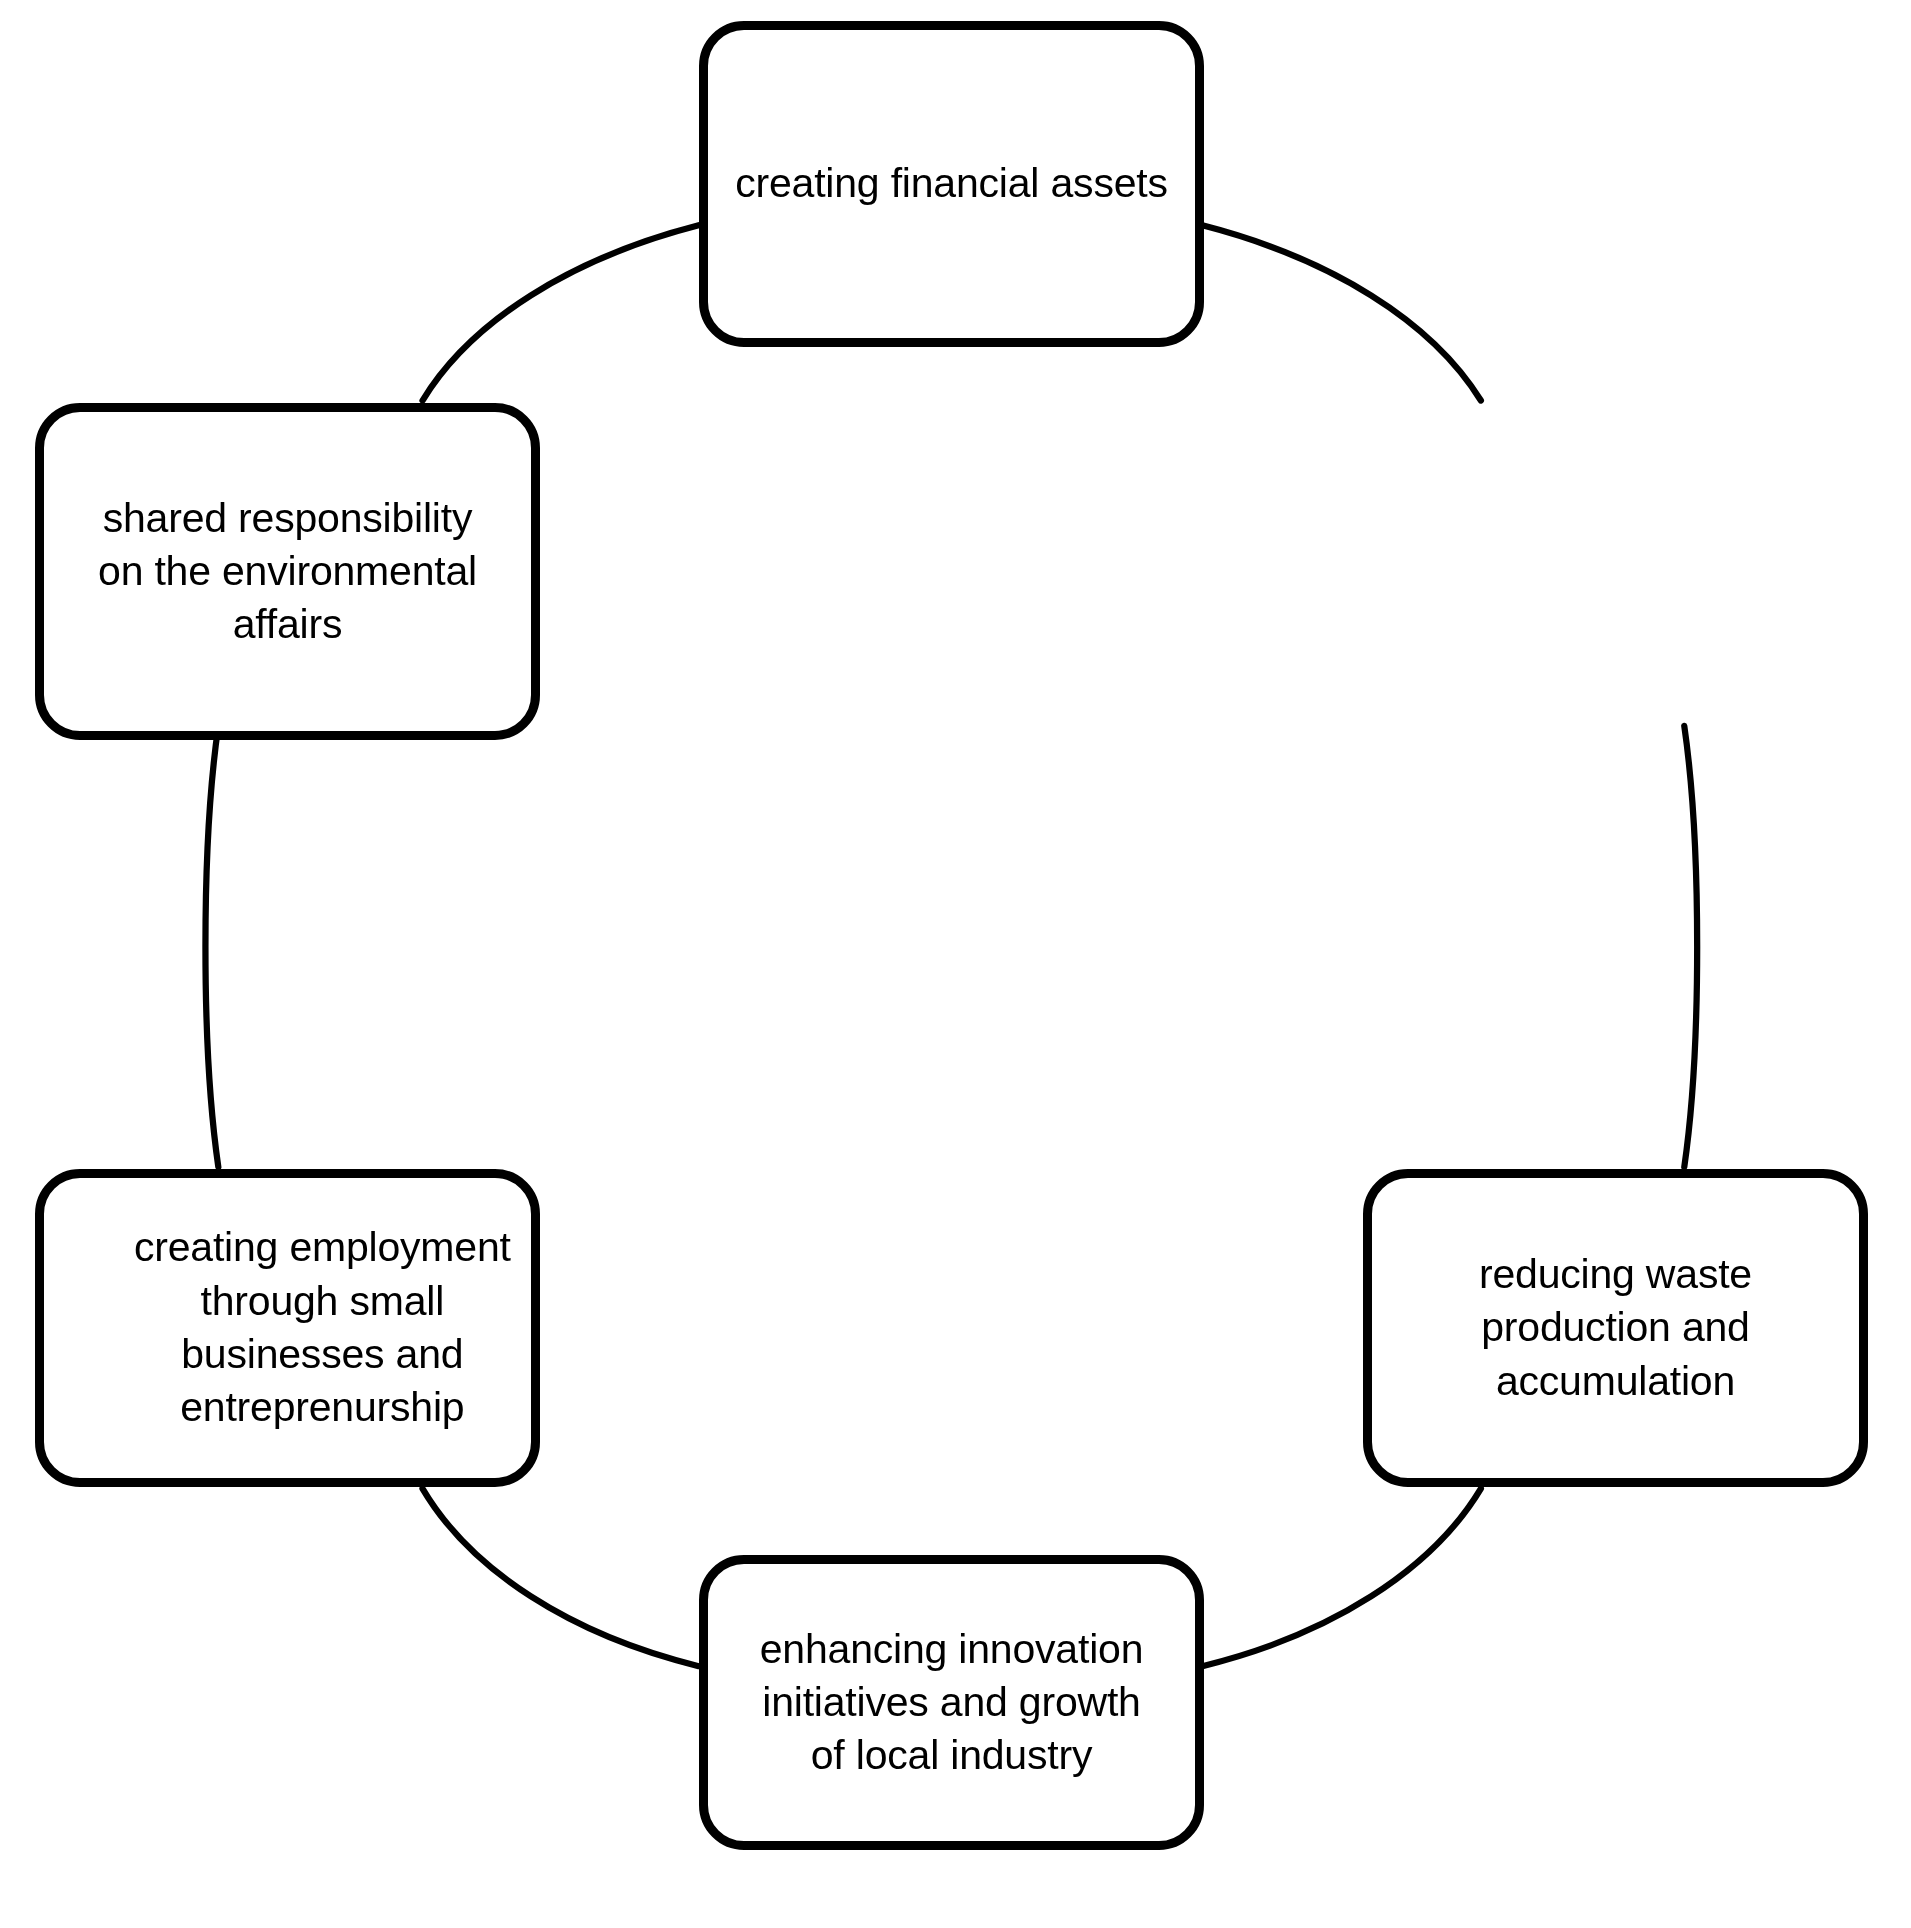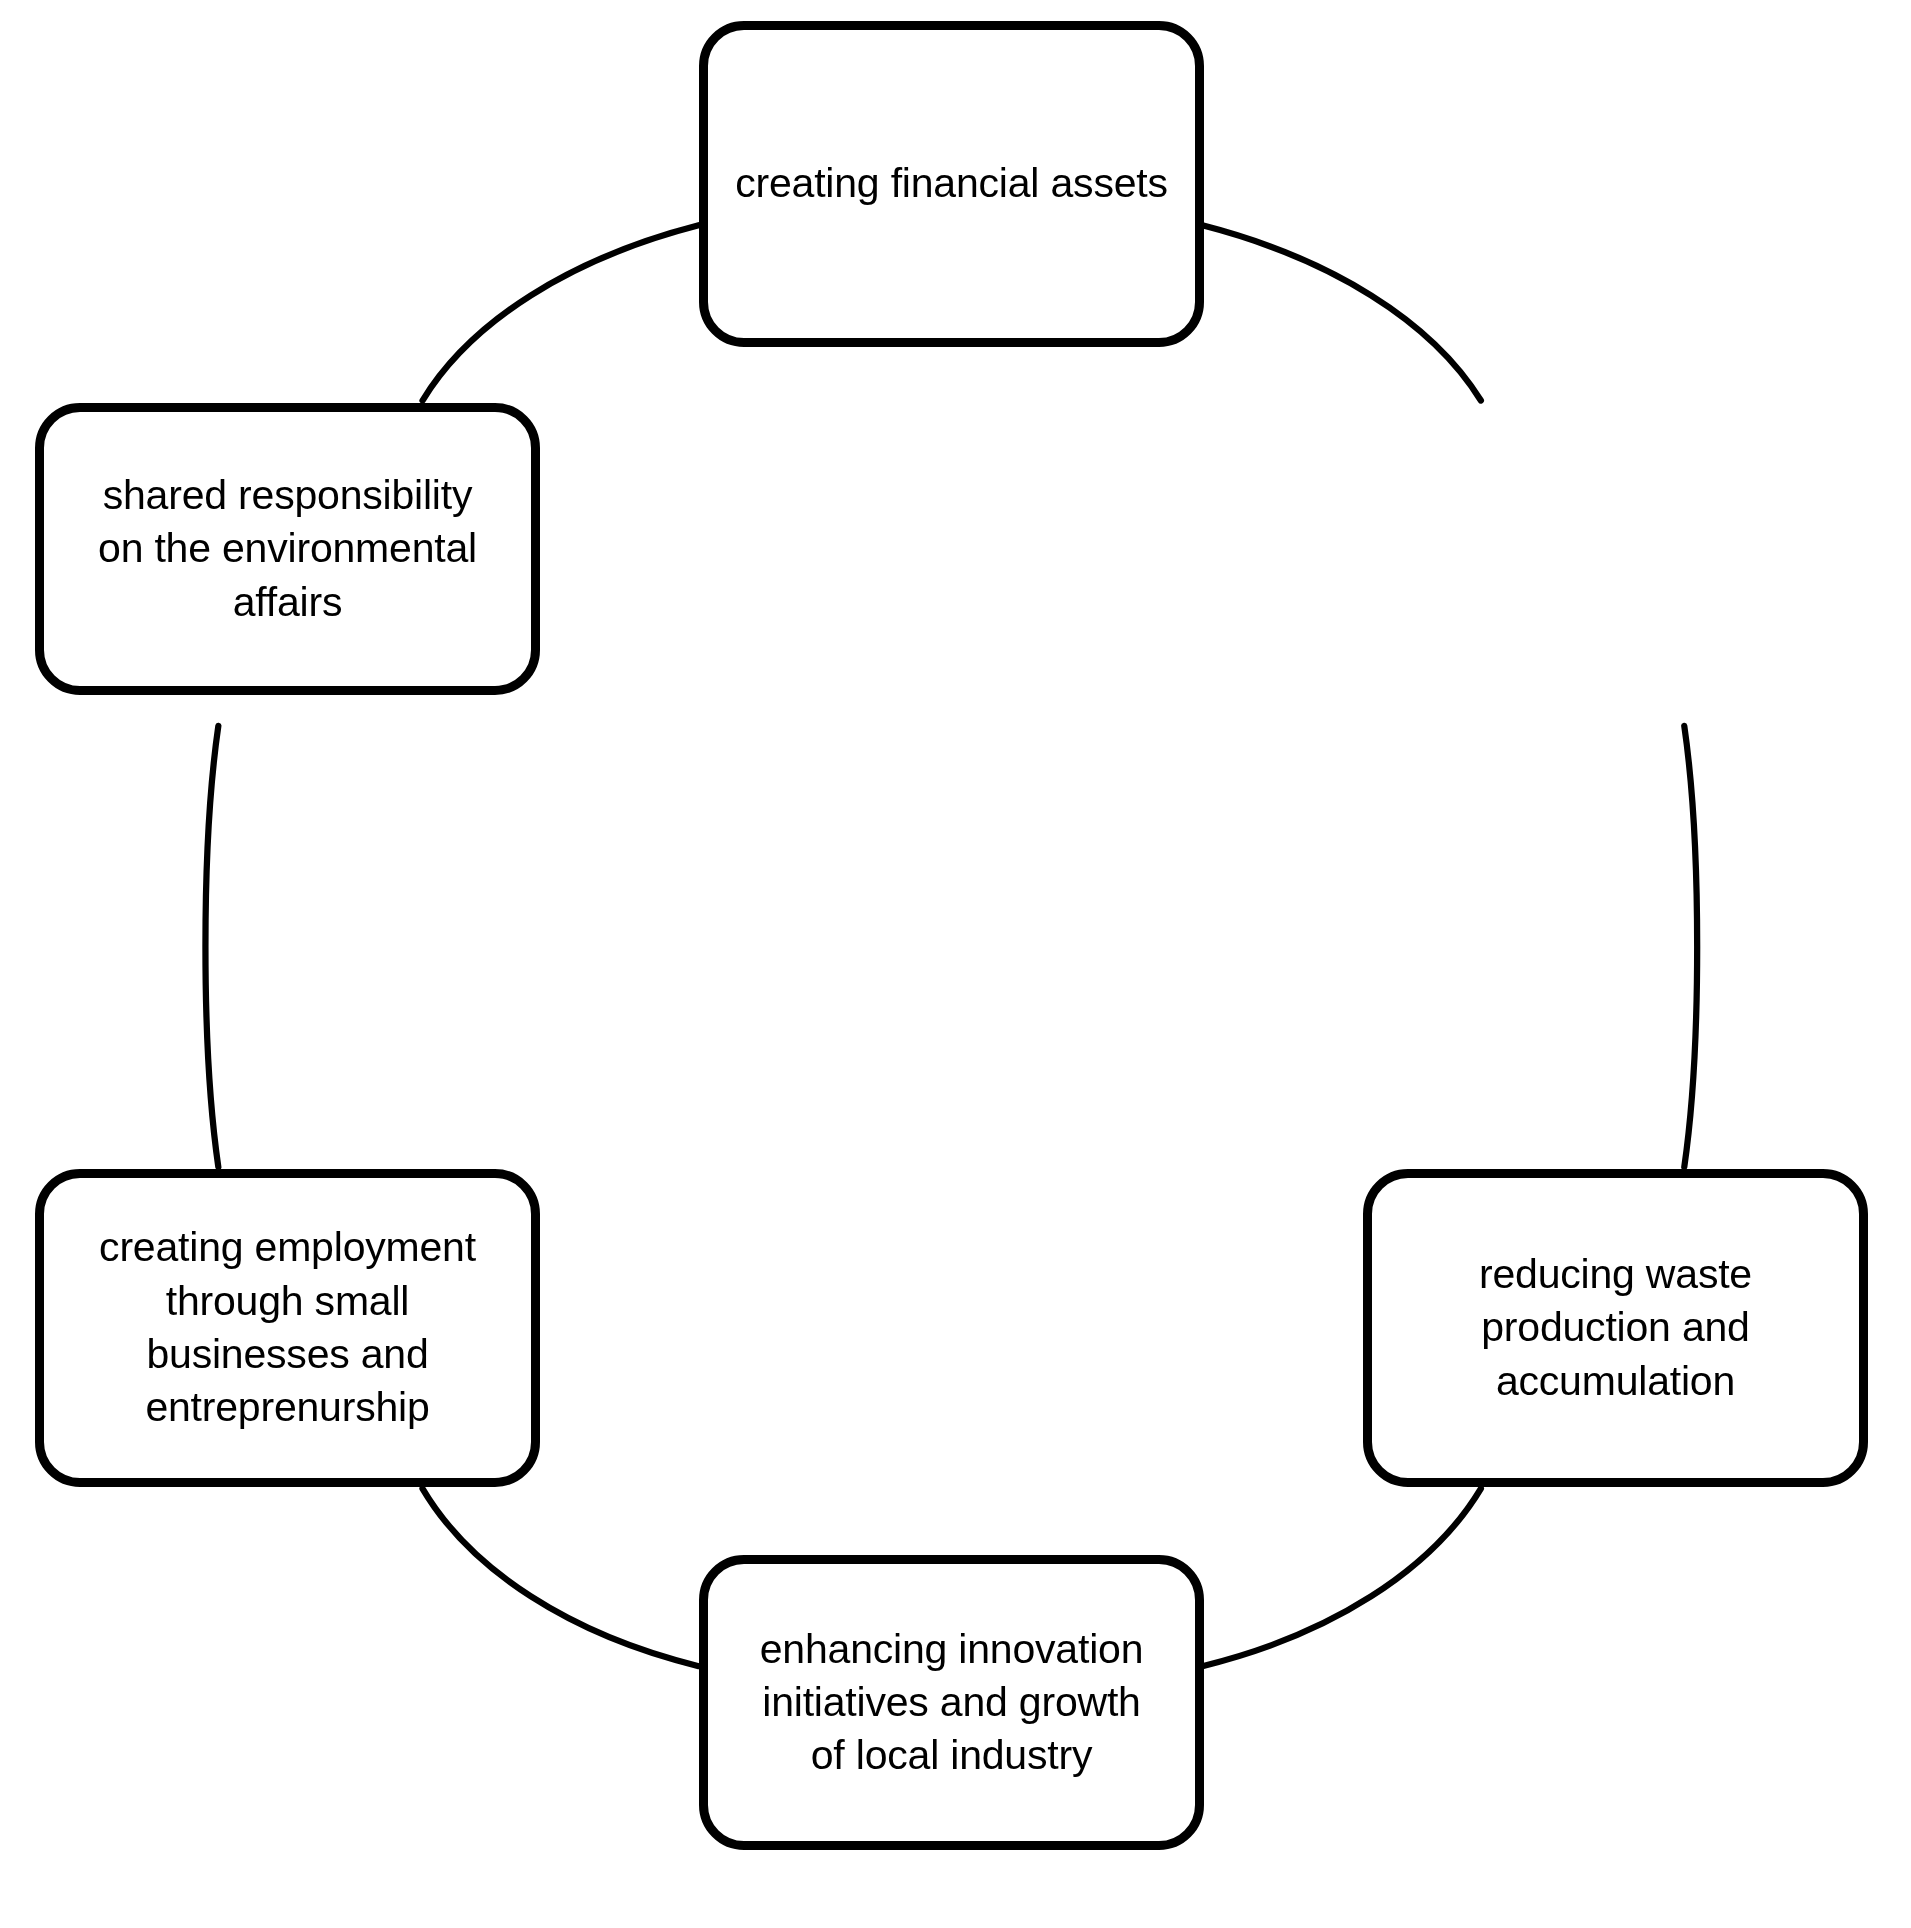--- a/index.html
+++ b/index.html
@@ -50,22 +50,22 @@
     letter-spacing: -0.2px;
     padding: 0 20.3px;
     white-space: pre-line;
     font-stretch: condensed;
   }
   
   #node-top      { left: 699px;  top: 21px;   width: 505px; height: 326px; }
   #node-right    { left: 1363px; top: 403px;  width: 505px; height: 321px; }
   #node-bottom-right { left: 1363px; top: 1169px; width: 505px; height: 318px; }
   #node-bottom   { left: 699px;  top: 1555px; width: 505px; height: 295px; }
-  #node-bottom-left  { left: 35px;  top: 1169px; width: 505px; height: 318px; }
-  #node-left     { left: 35px;   top: 403px;  width: 505px; height: 292px; }
+  #node-bottom-left  { left: 35px;  top: 1169px; width: 505px; height: 318px; justify-content: flex-end; }
+  #node-left     { left: 35px;   top: 403px;  width: 505px; height: 337px; }
 </style>
 </head>
 <body>
 
 <div id="diagram-root">
 
   <svg id="ring-svg" viewBox="0 0 2444 2466" aria-hidden="true">
 
     <path d="M 1537 288 C 1700 330 1830 410 1893 512" fill="none" stroke="#000000" stroke-width="8" stroke-linecap="round"></path>
 

